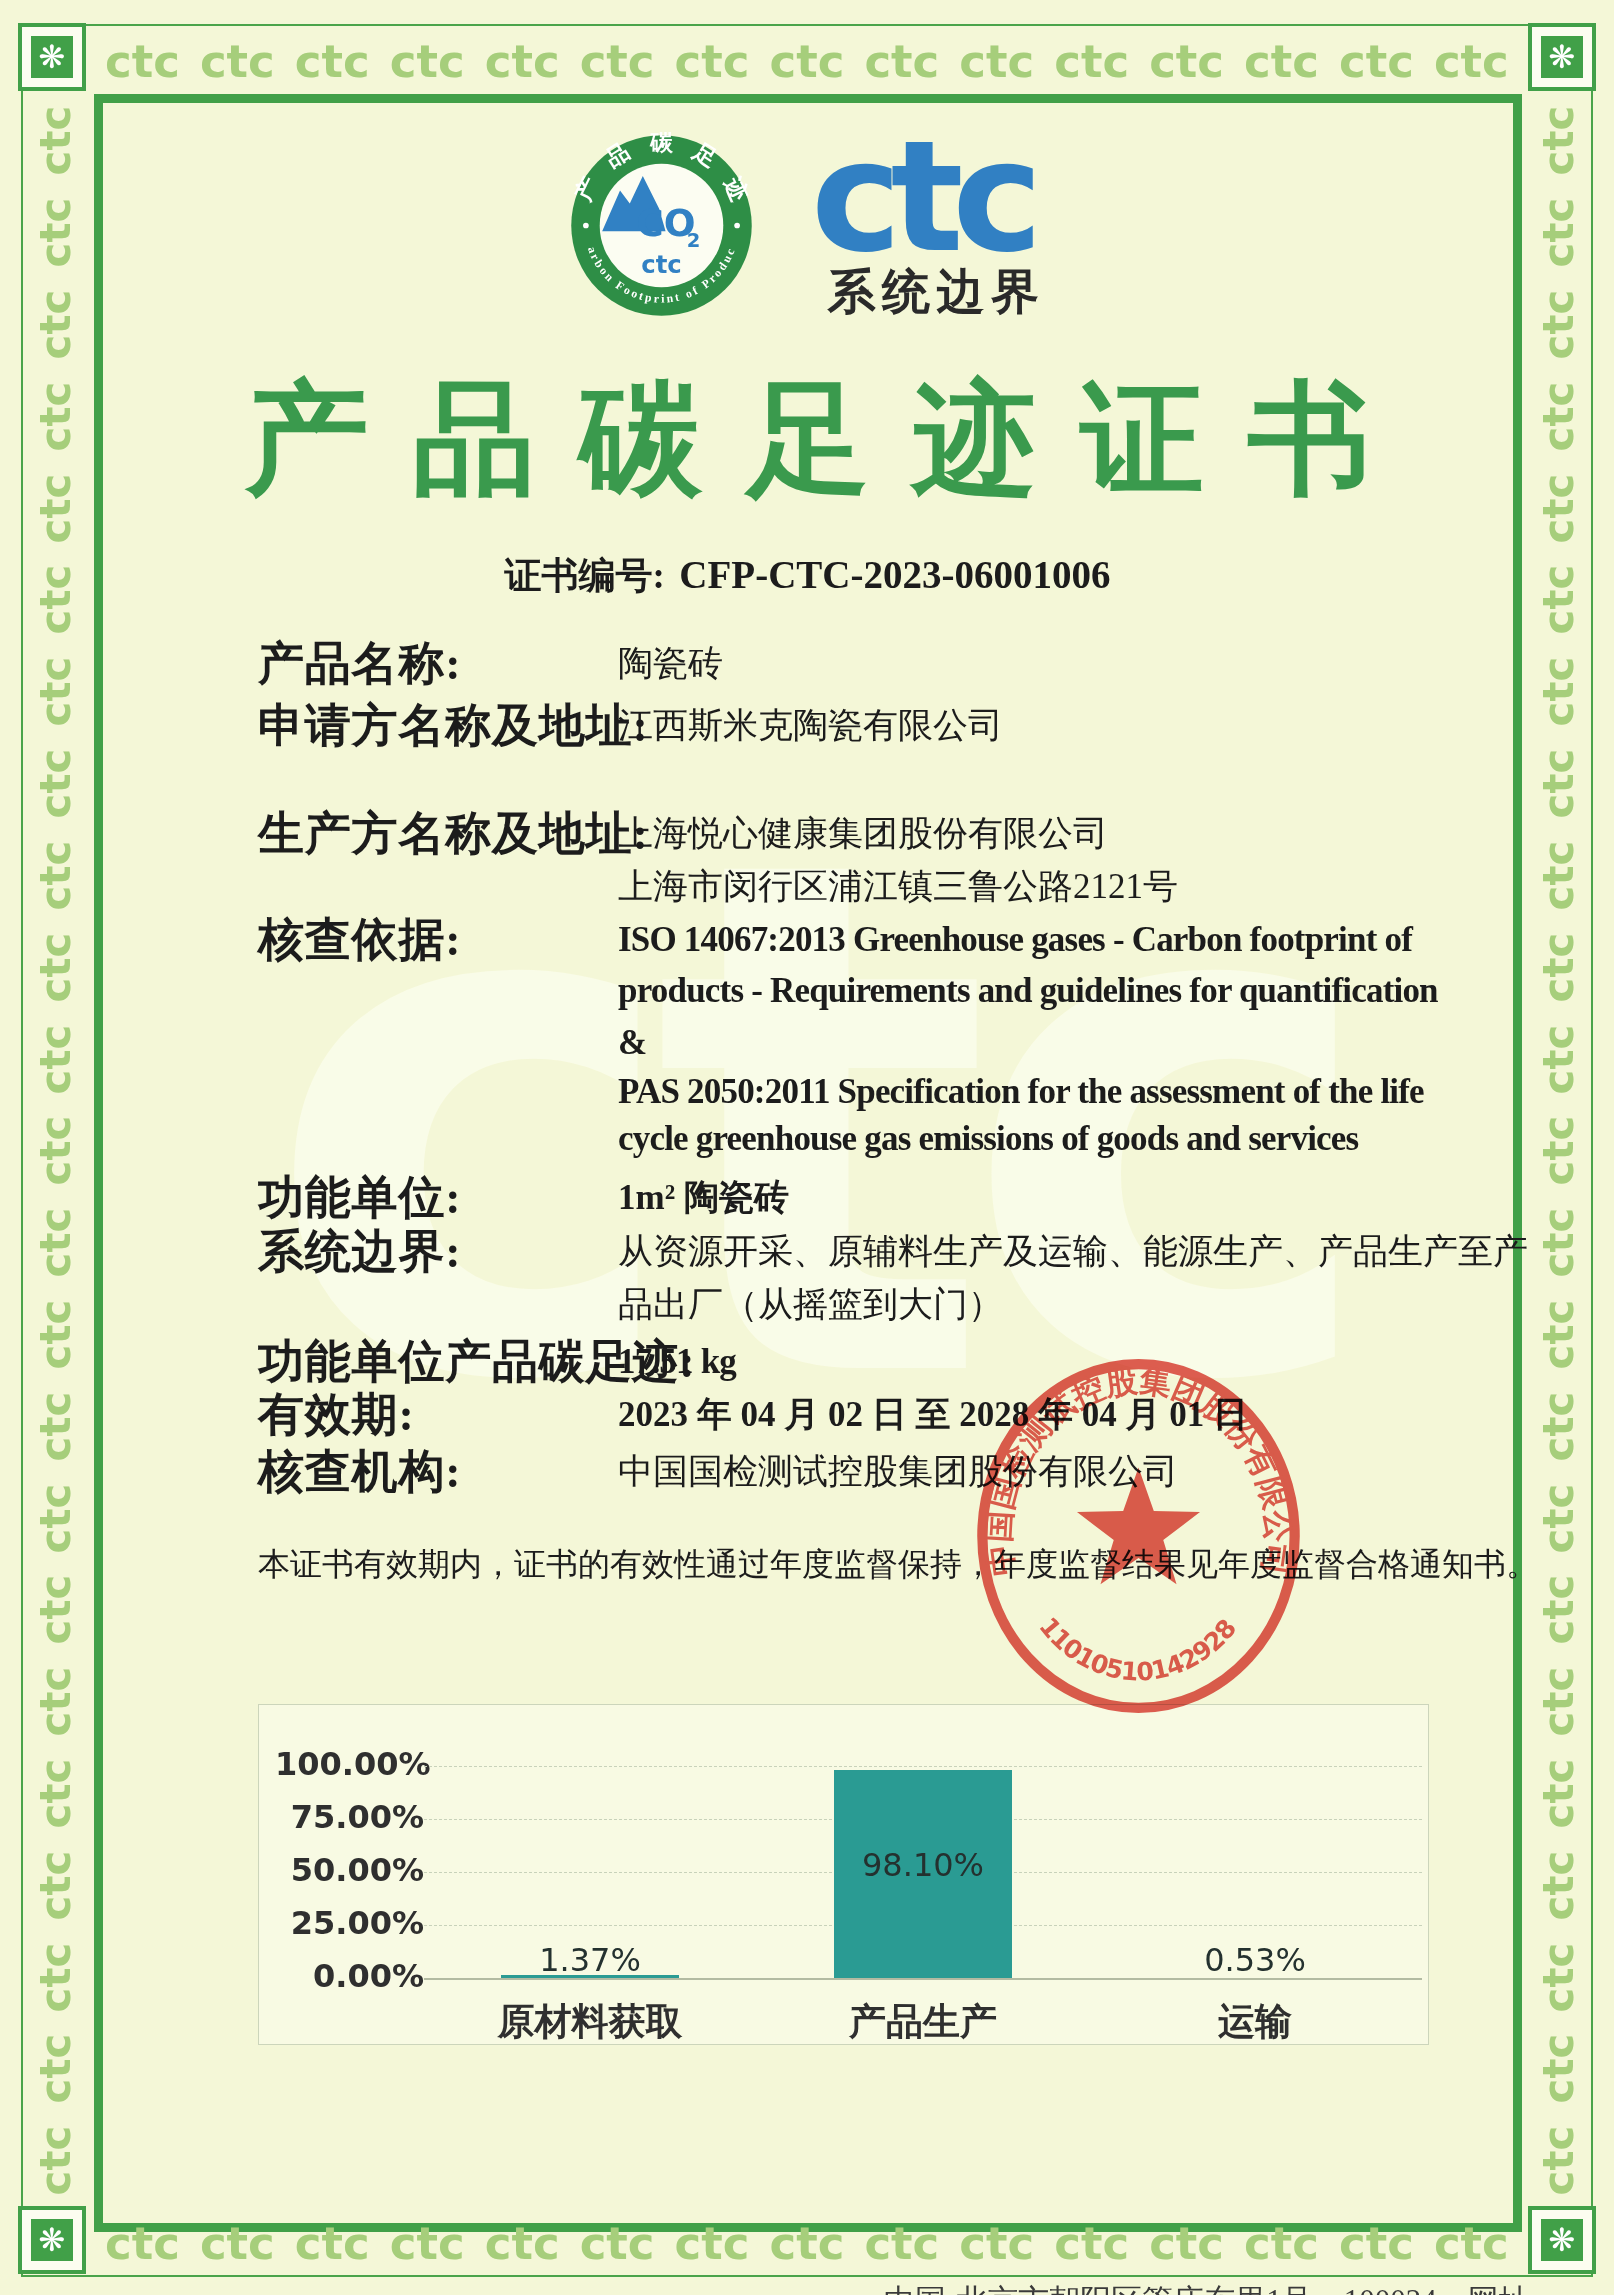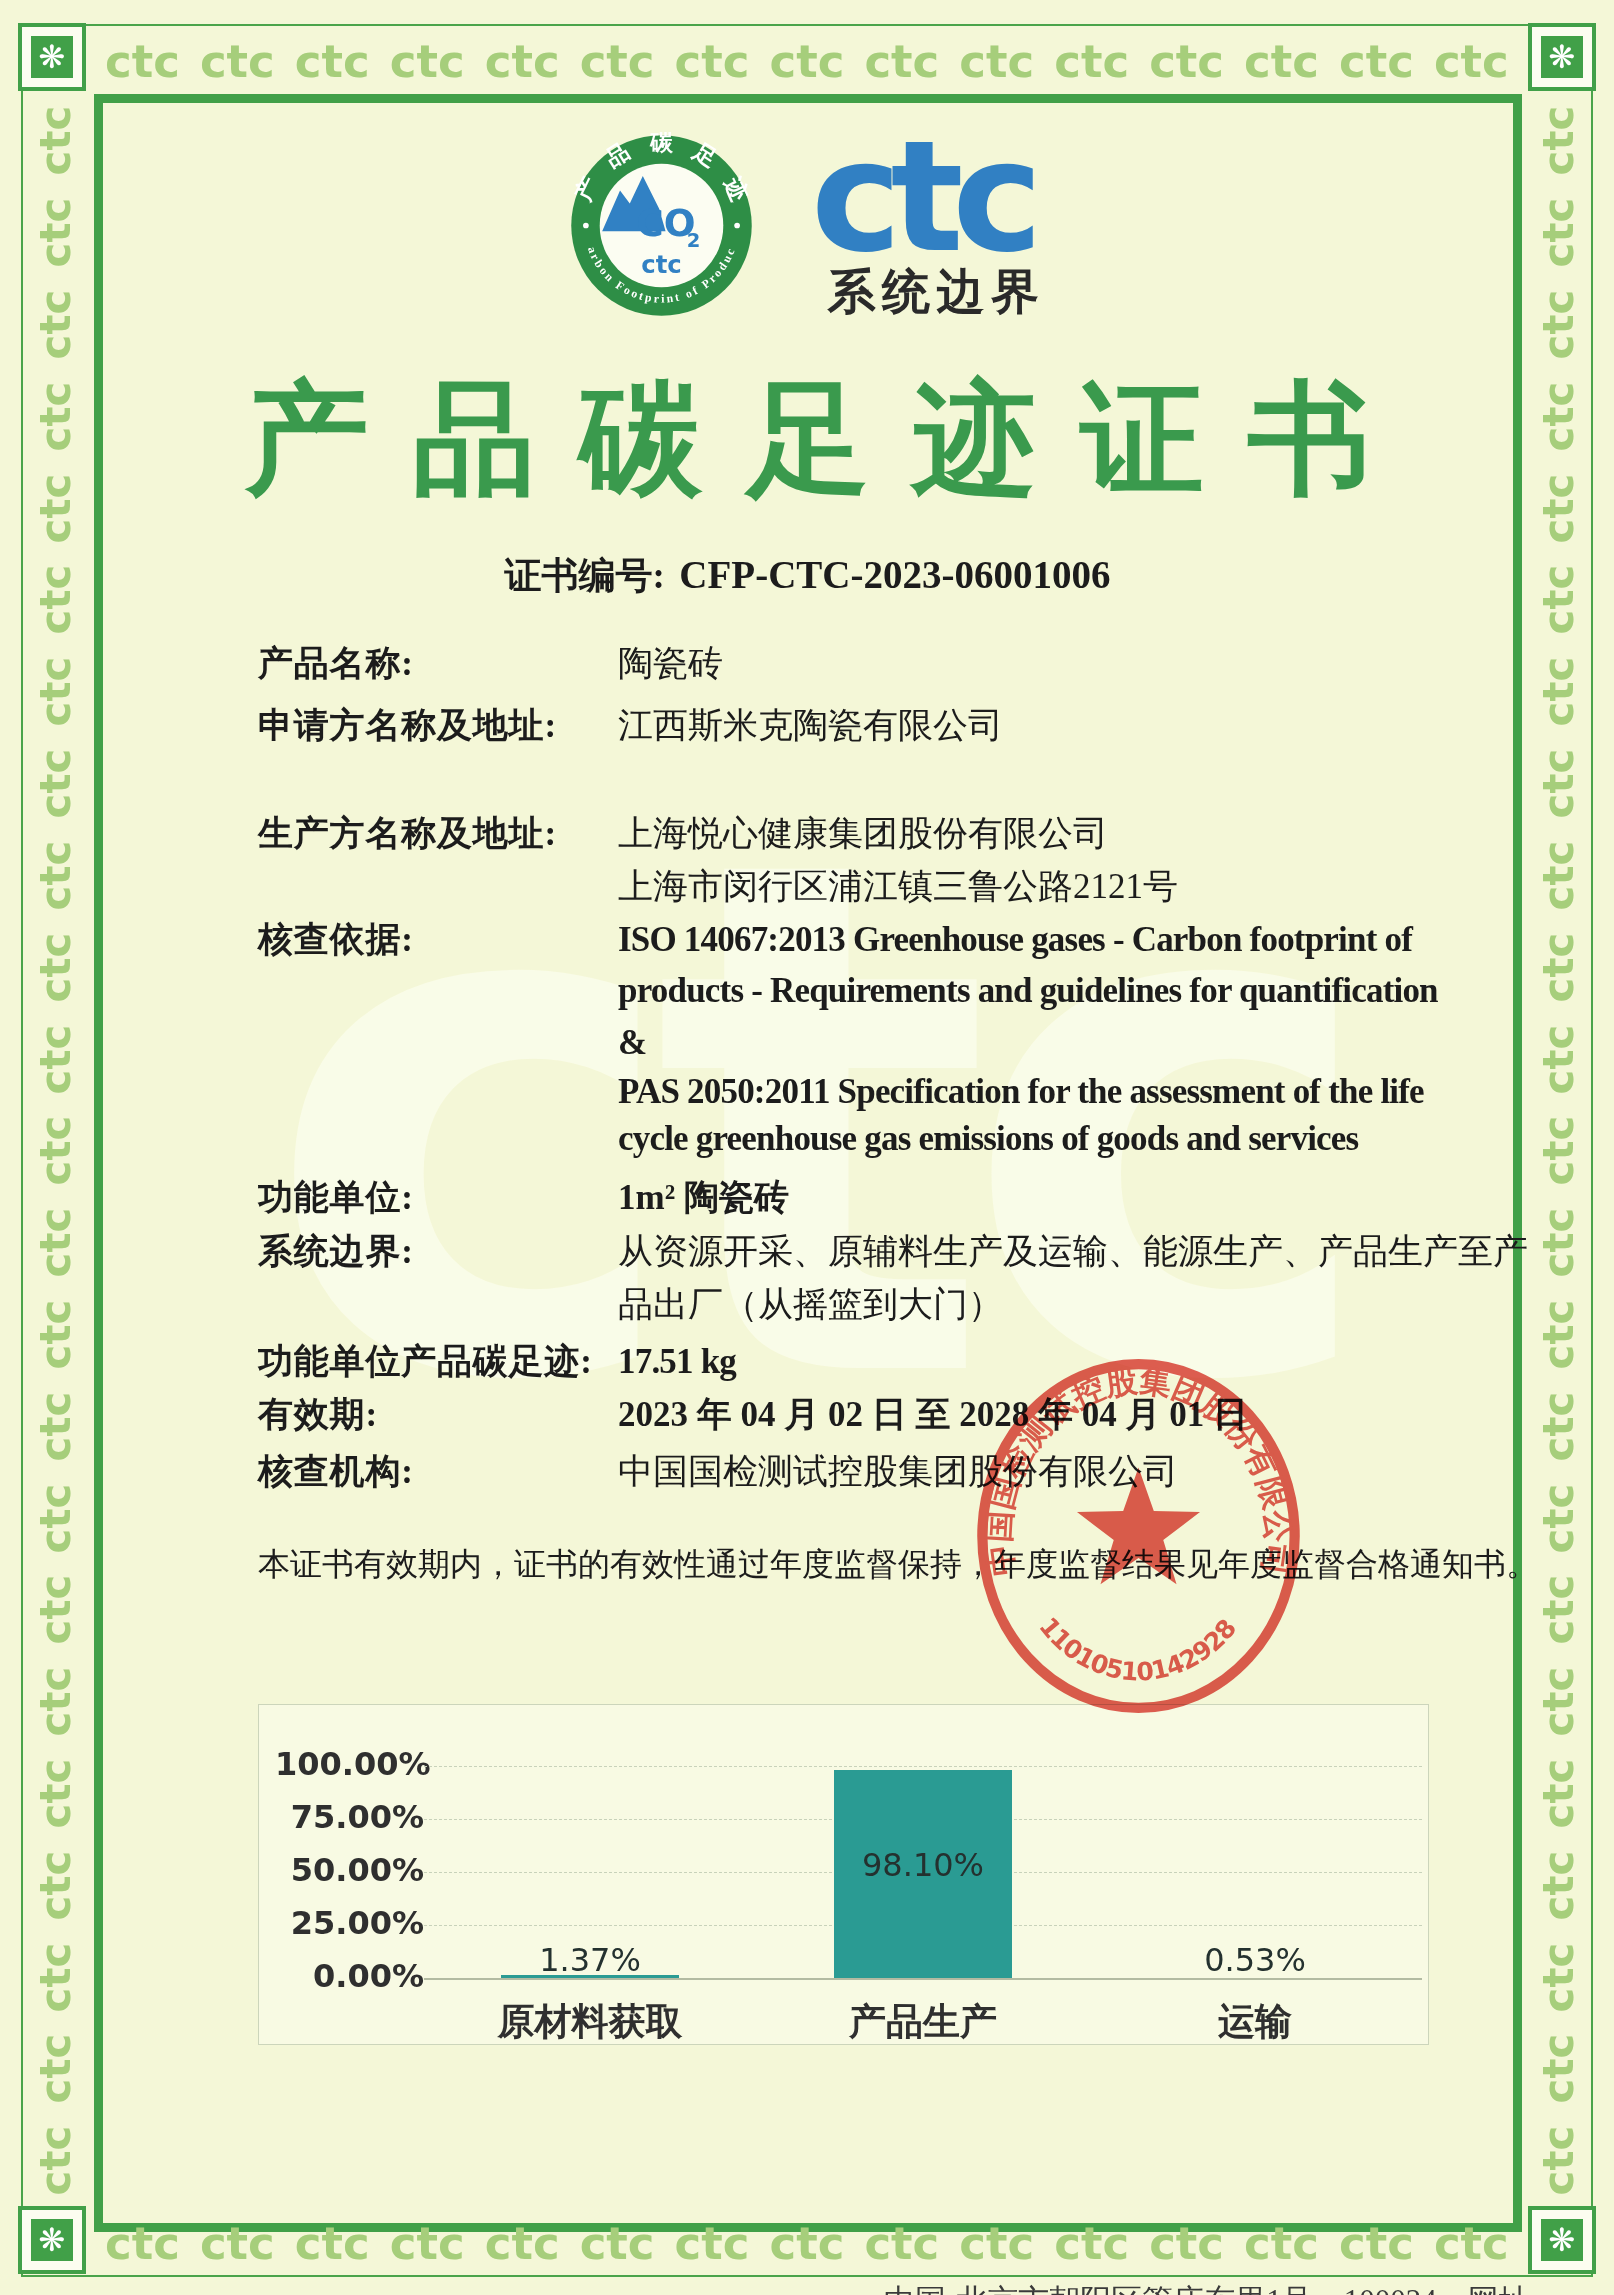--- a/index.html
+++ b/index.html
@@ -33,21 +33,21 @@
     font-family:"DejaVu Sans", sans-serif;font-weight:900;font-size:153px;line-height:153px;
     letter-spacing:-11.3px;color:#3180c3;}
   .org-name{position:absolute;left:771px;top:260px;width:331px;text-align:center;z-index:2;
     font-family:"DejaVu Sans", sans-serif;font-weight:900;font-size:48px;letter-spacing:6.5px;color:#2a2a2a;}
   .title{position:absolute;left:0;top:365px;width:1615px;text-align:center;z-index:2;
     font-weight:bold;font-size:123px;line-height:149px;color:#3a9a4d;letter-spacing:44px;padding-left:45px;box-sizing:border-box;}
   .cert-line{position:absolute;left:0;top:551px;width:1615px;text-align:center;z-index:2;font-size:37px;font-weight:bold;}
   .cert-line .code{font-family:"Liberation Serif", serif;font-size:39px;margin-left:14.5px;text-align:center;}
   
   .lbl{position:absolute;left:258px;height:50px;line-height:50px;z-index:2;
-    font-weight:bold;font-size:35px;letter-spacing:0.8px;white-space:nowrap;}
+    font-weight:bold;font-size:46px;letter-spacing:0.8px;white-space:nowrap;}
   .val{position:absolute;left:618px;height:50px;line-height:50px;z-index:2;
     font-size:35px;white-space:nowrap;}
   .val.en{font-family:"Liberation Serif", serif;font-weight:bold;letter-spacing:-0.8px;}
   .val.cnb{font-weight:bold;}
   .notice{position:absolute;left:258px;top:1540px;width:1260px;z-index:2;font-size:32px;line-height:48px;white-space:nowrap;}
   .contact{position:absolute;left:258px;top:1595px;width:1260px;z-index:2;font-size:33px;font-weight:bold;white-space:nowrap;}
   
   .stamp{position:absolute;left:965px;top:1342px;width:347px;height:388px;z-index:3;
     opacity:.82;mix-blend-mode:multiply;}
   

